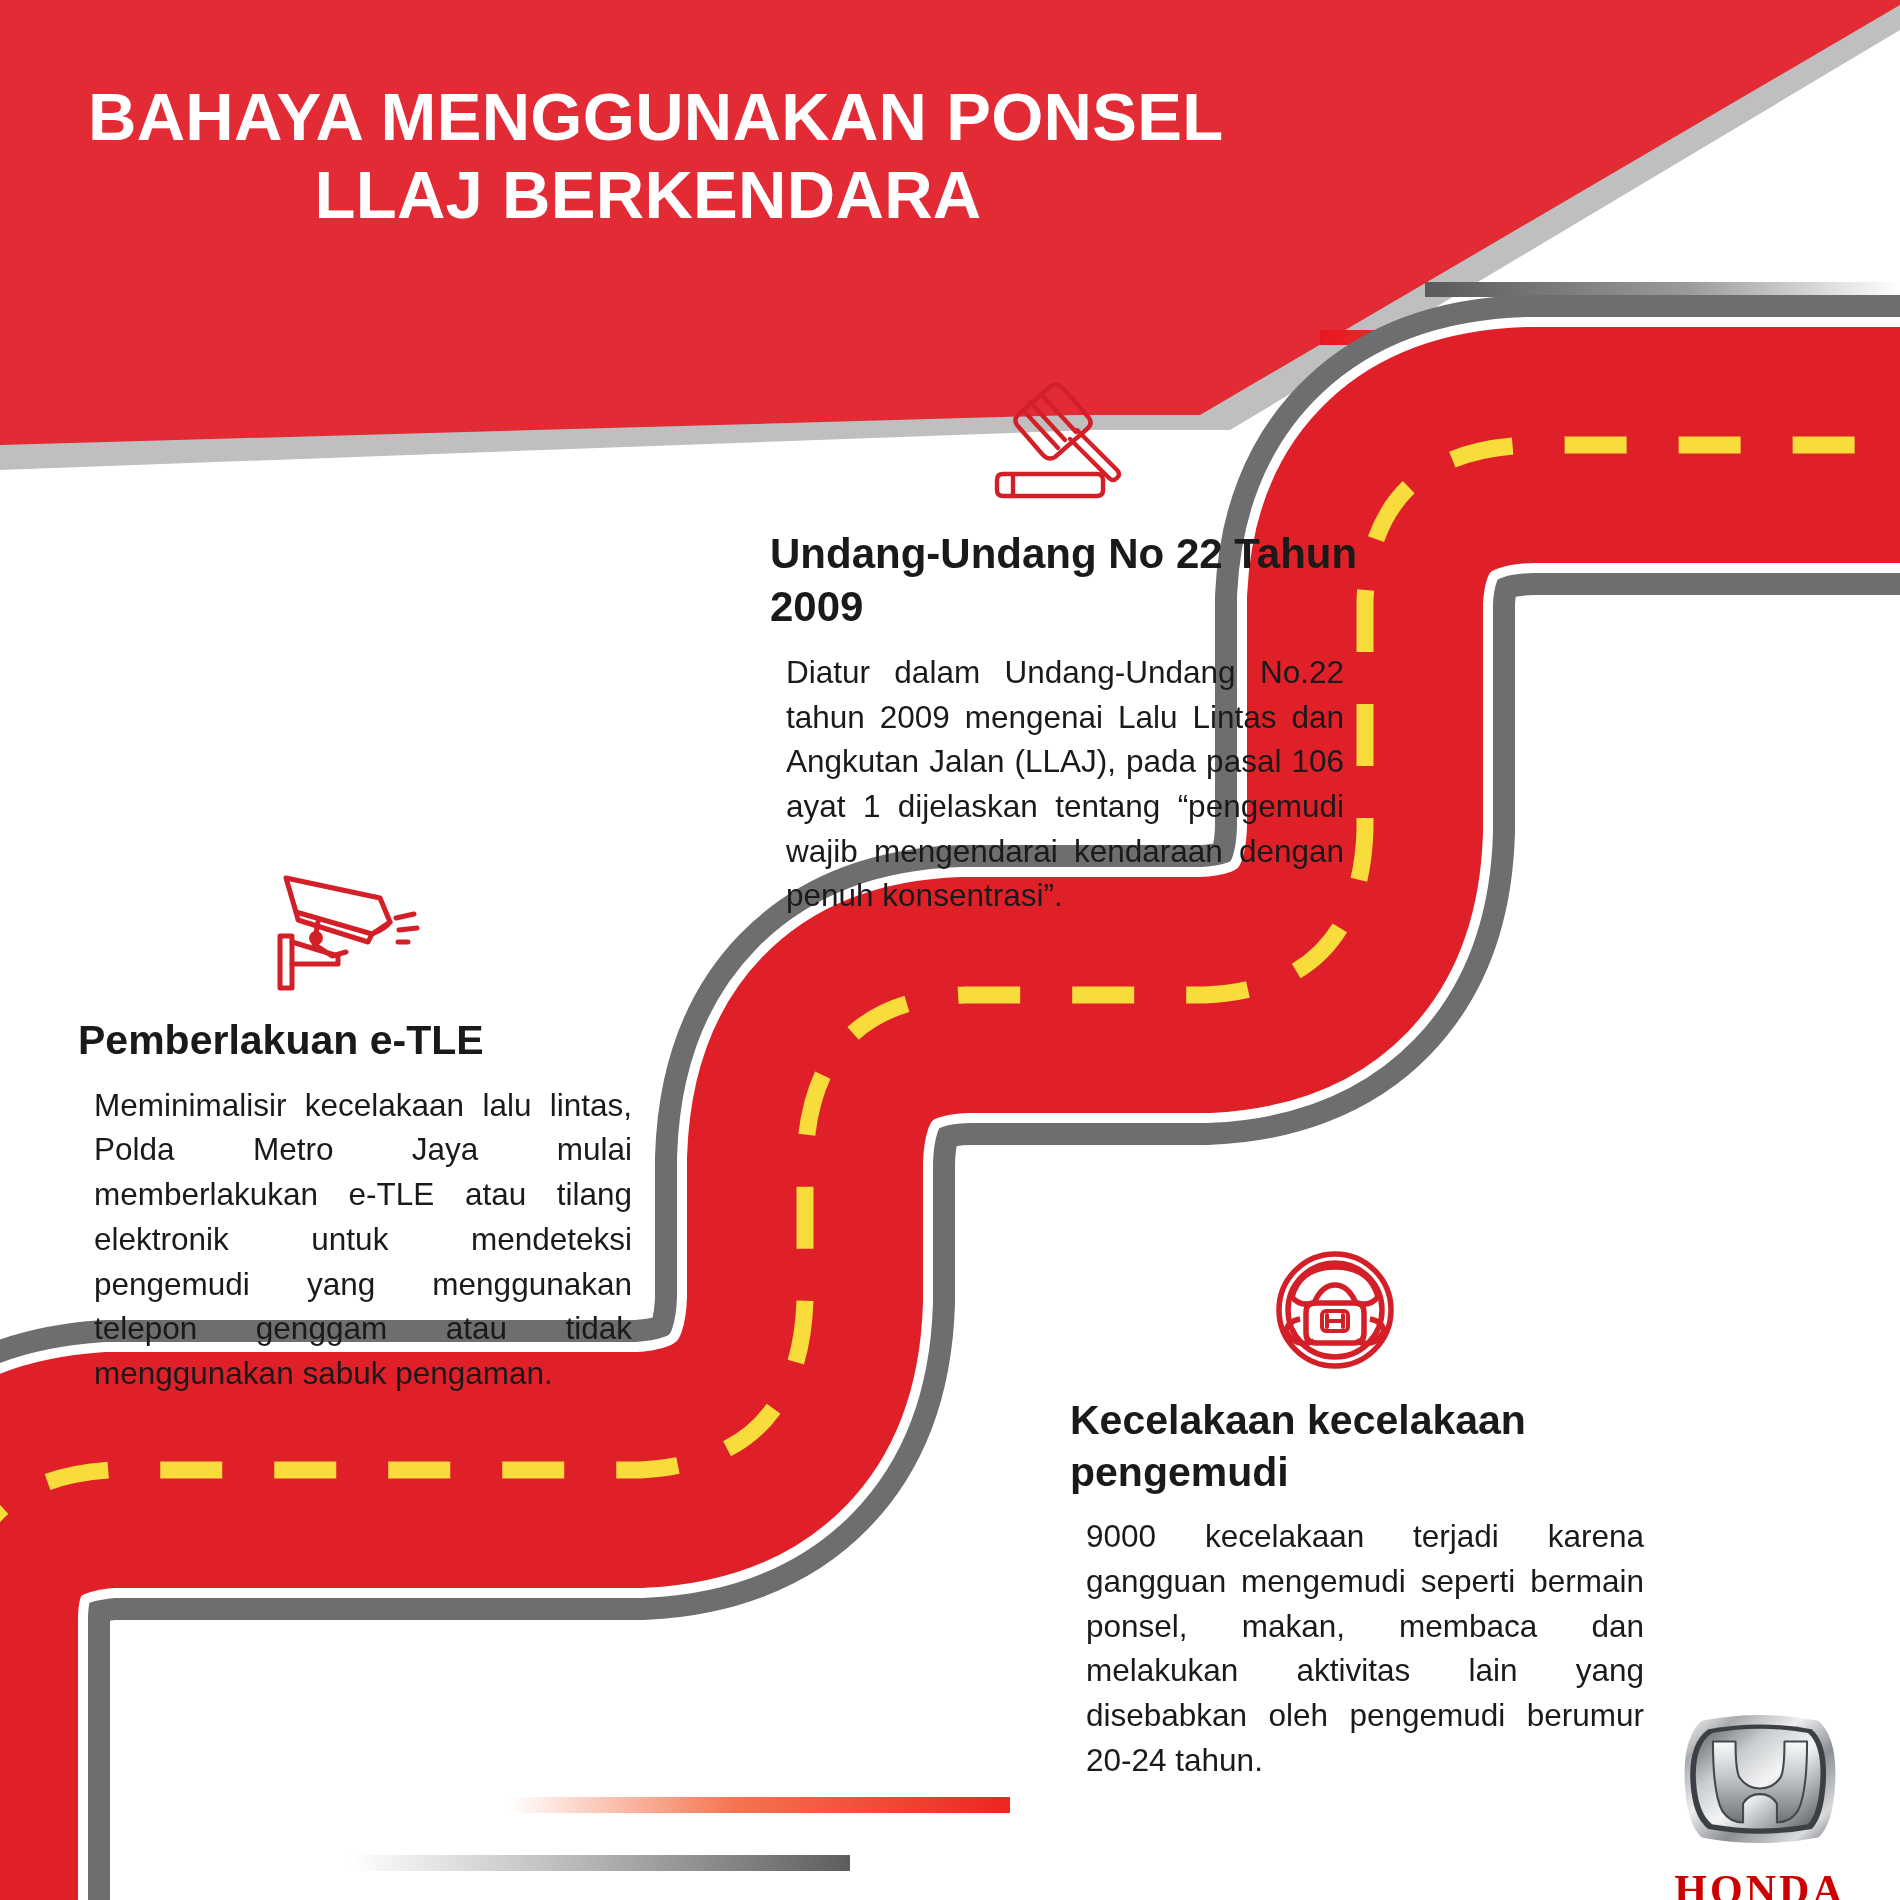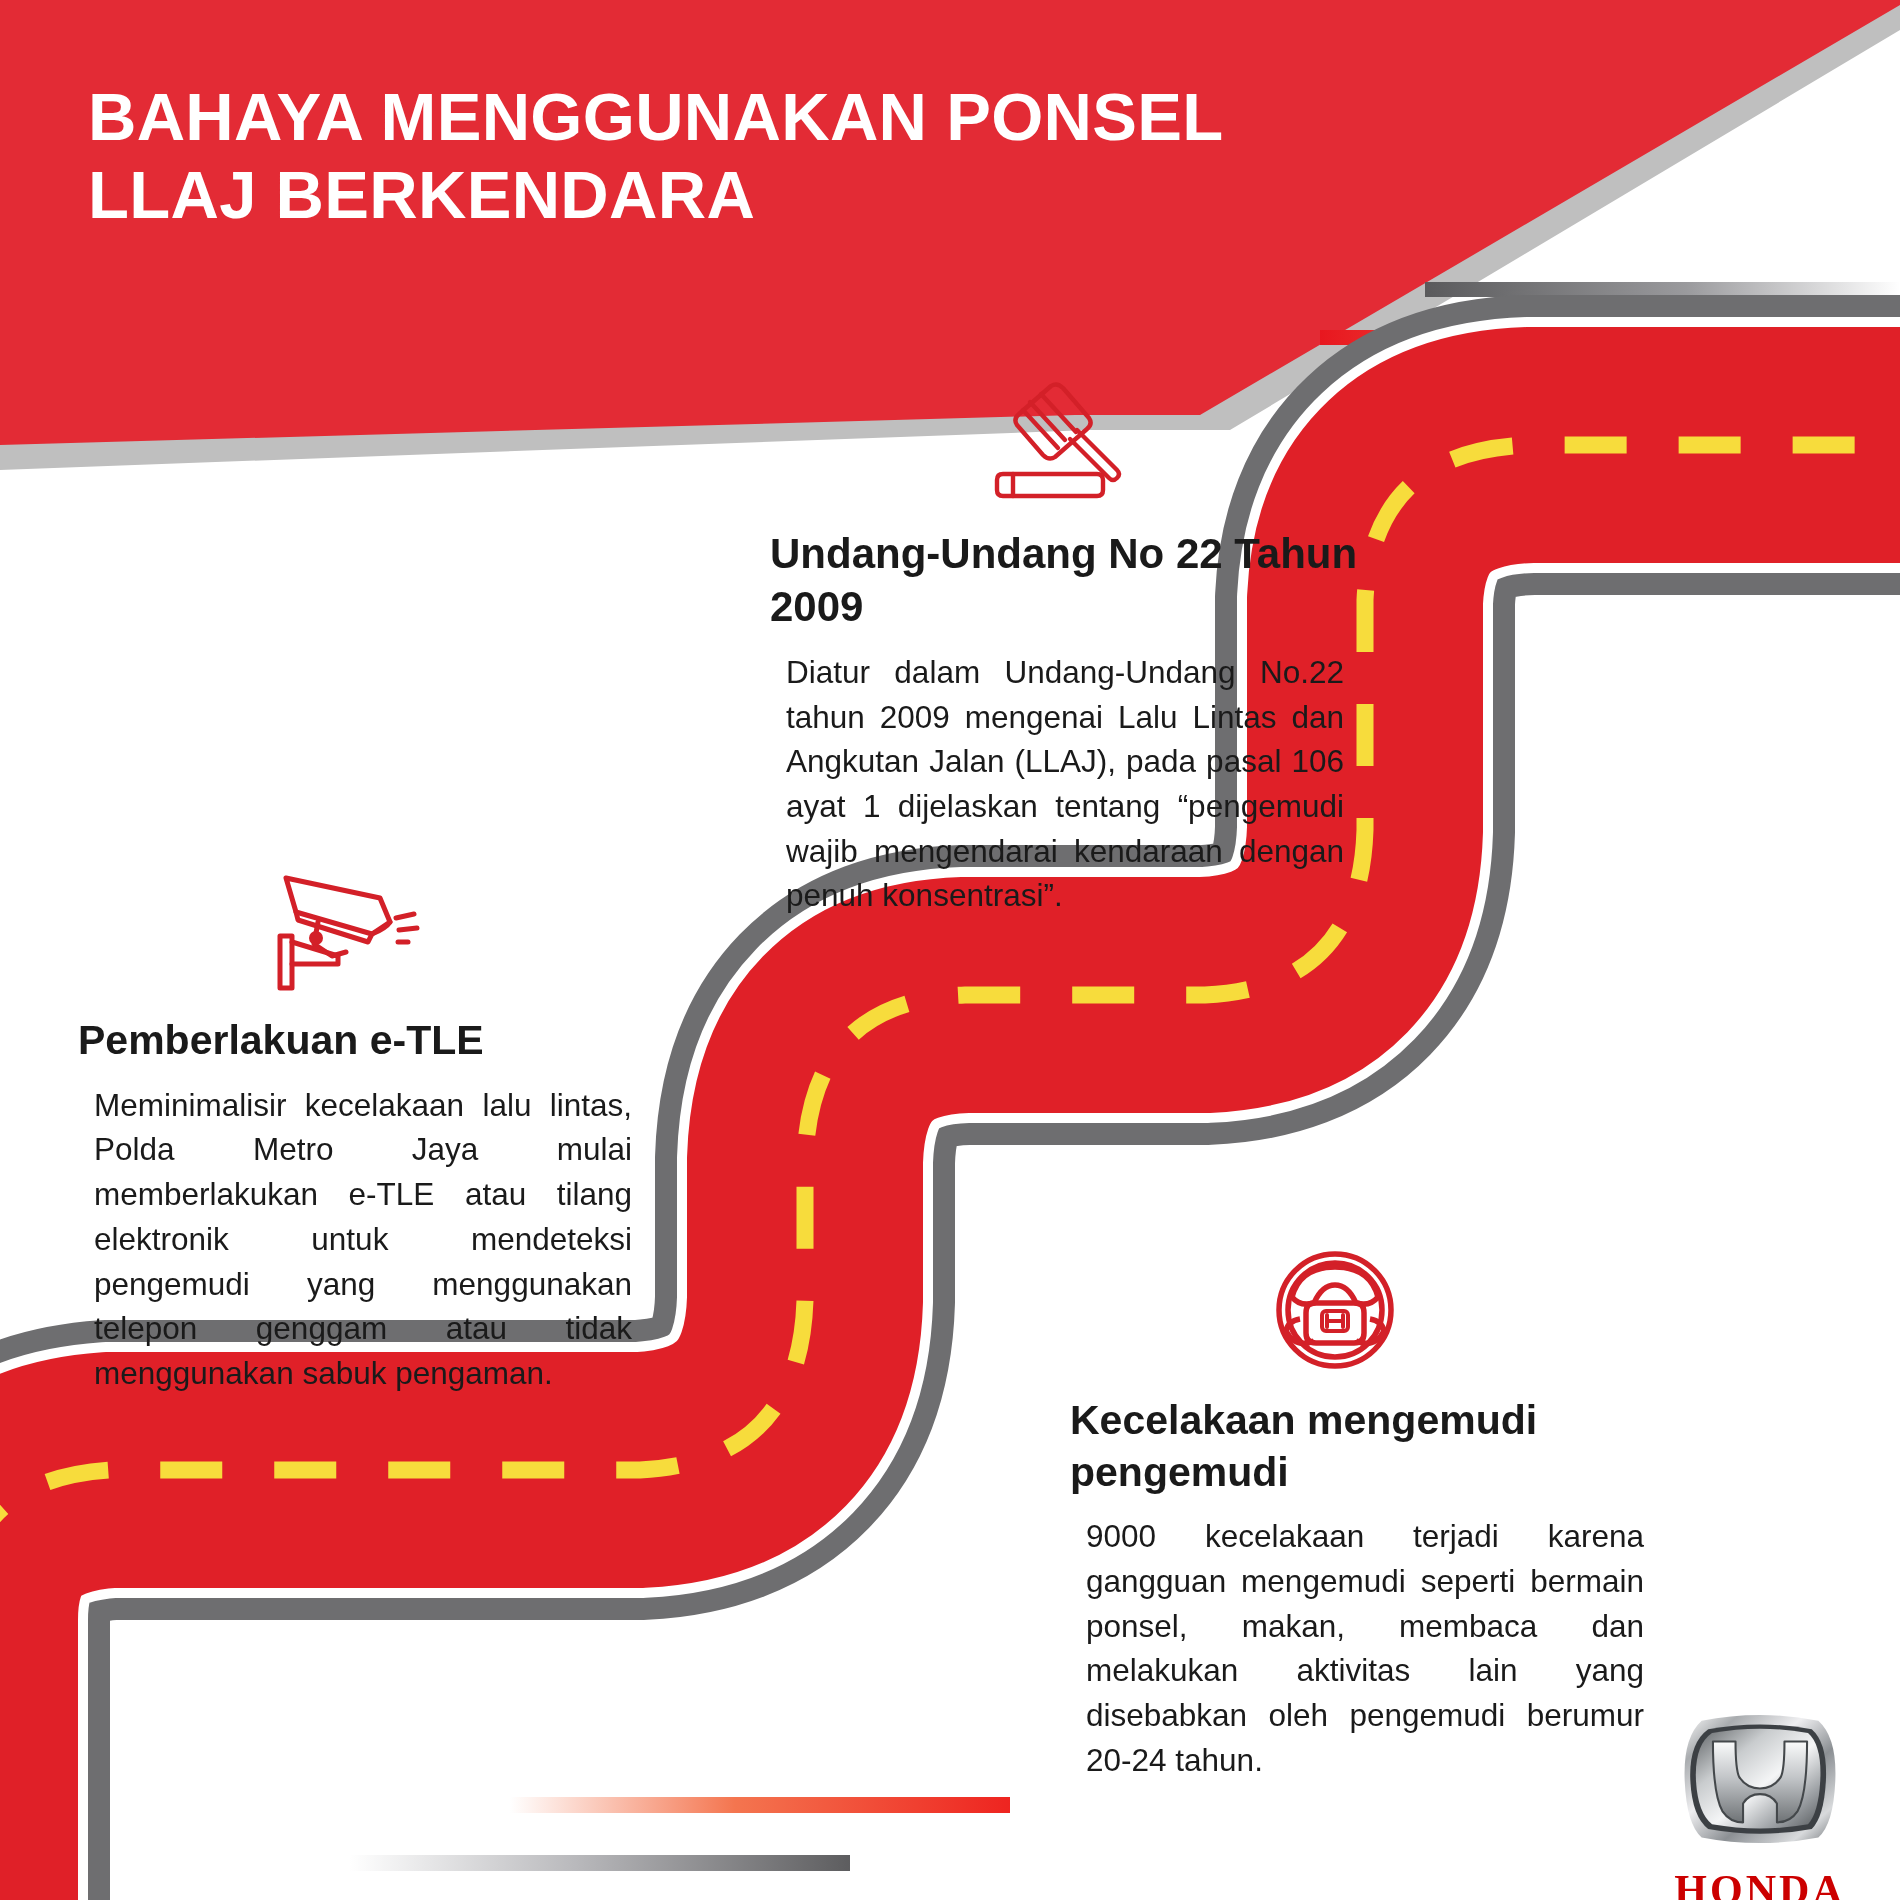--- a/index.html
+++ b/index.html
@@ -19,20 +19,21 @@
   #content-layer{z-index:5;position:absolute;left:0;top:0;width:1900px;height:1900px;}
 
   
   #header-title{
     position:absolute;left:88px;top:78px;width:1120px;z-index:6;
     color:#ffffff;
     font-weight:bold;
     font-size:67px;
     line-height:1.16;
     letter-spacing:0.3px;
+    text-align:center;
   }
   #header-title .tl{display:block;white-space:nowrap;}
 
   
   .block{position:absolute;z-index:6;}
   .block .b-title{
     font-weight:bold;
     color:#1a1a1a;
     font-size:41px;
     line-height:1.26;
@@ -207,21 +208,21 @@
 
             <path d="M100 74 Q112 76 114 86 Q104 104 86 96"></path>
           </g>
 
           <g>
             <rect x="52" y="66" width="26" height="20" rx="4" fill="none" stroke="#D32028" stroke-width="4"></rect>
             <path d="M57 70 L57 82 M73 70 L73 82 M57 76 L73 76" stroke="#D32028" stroke-width="4" fill="none" stroke-linecap="round"></path>
           </g>
         </svg>
       </span>
-      <div class="b-title">Kecelakaan mengemudi pengemudi</div>
+      <div class="b-title">Kecelakaan kecelakaan pengemudi</div>
       <p class="b-body">9000 kecelakaan terjadi karena gangguan mengemudi seperti bermain ponsel, makan, membaca dan melakukan aktivitas lain yang disebabkan oleh pengemudi berumur 20-24 tahun.</p>
     </div>
 
     <div id="honda-logo">
       <svg viewBox="0 0 200 170" width="190" height="160" aria-hidden="true">
         <defs>
           <linearGradient id="chromeOuter" x1="0" y1="0" x2="1" y2="1">
             <stop offset="0%" stop-color="#FDFDFD"></stop>
             <stop offset="18%" stop-color="#A9ACAF"></stop>
             <stop offset="40%" stop-color="#EFEFF1"></stop>

